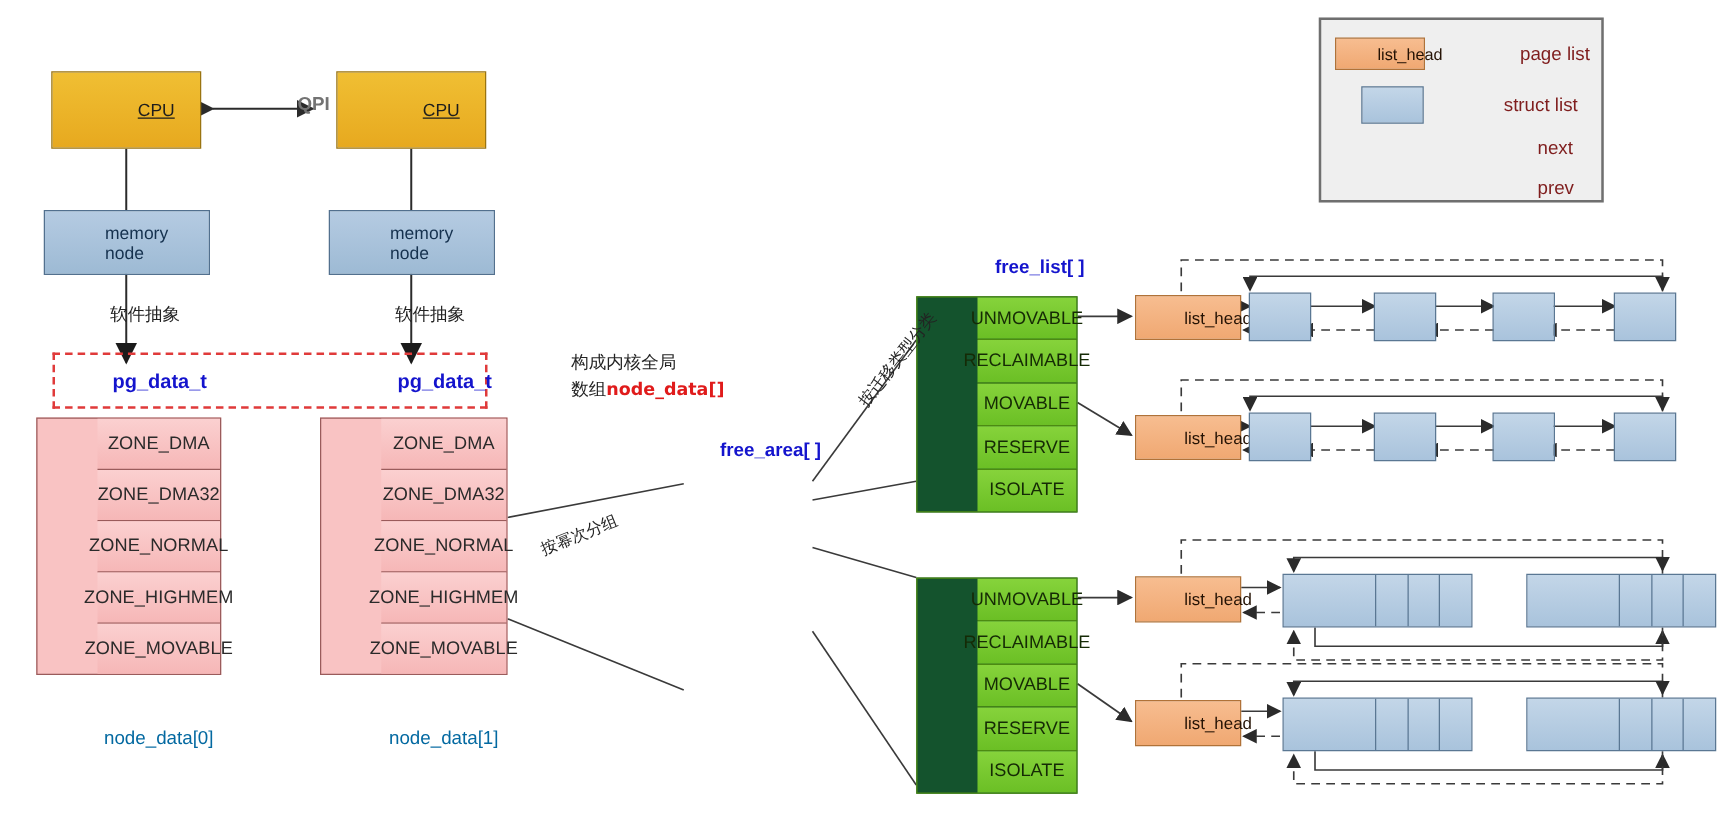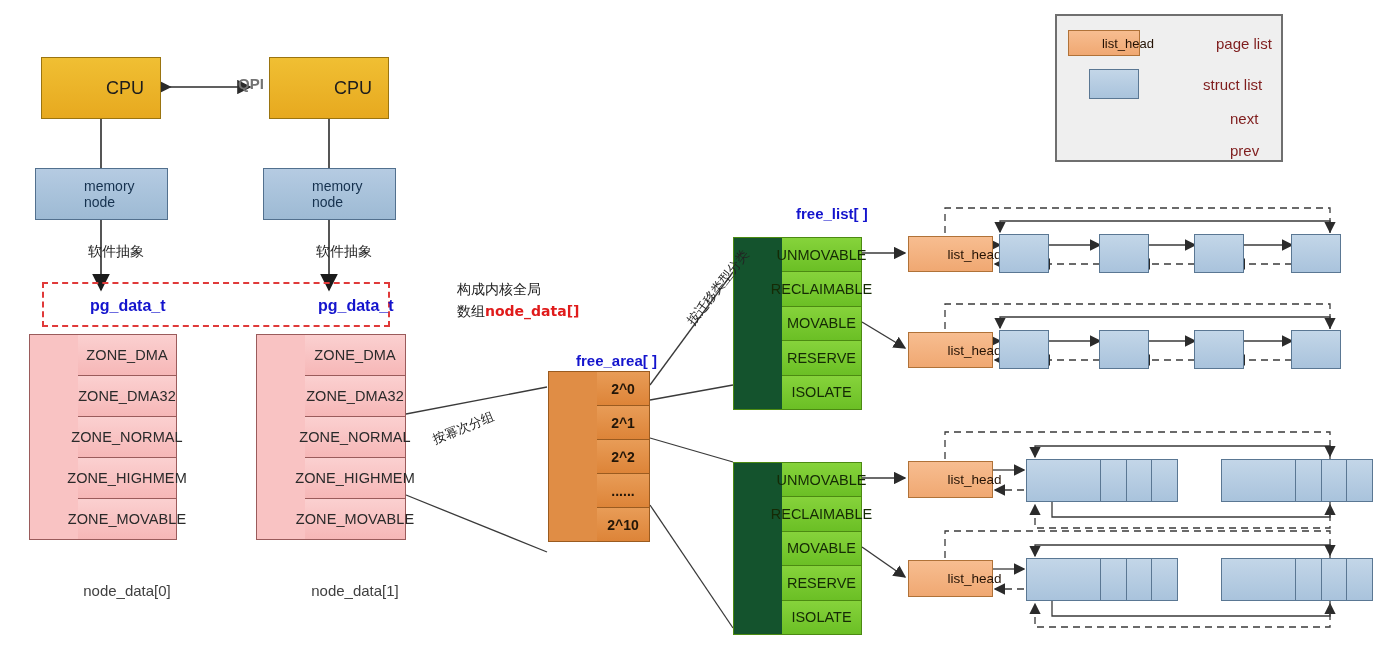--- a/index.html
+++ b/index.html
@@ -16,21 +16,21 @@
     background: #ffffff;
     overflow: hidden;
   }
   .abs { position: absolute; box-sizing: border-box; padding-left: 48px; }
 
   
   .cpu-box {
     background: linear-gradient(180deg,#f0bf33 0%, #e7a91f 100%);
     border: 1px solid #9a7410;
     display: flex; align-items: center; justify-content: center;
-    font-size: 18px; color: #1d1d1d;
+    font-size: 14px; color: #1d1d1d; text-decoration: underline;
   }
   .mem-box {
     background: linear-gradient(180deg,#b5cbe2 0%, #9dbad4 100%);
     border: 1px solid #52708e;
     display: flex; align-items: center; justify-content: center;
     font-size: 14px; color: #15314e;
   }
   .zone-col {
     border: 1px solid #9a5b5b;
     background: #f9c3c3;
@@ -38,21 +38,21 @@
   .zone-cell {
     height: 40px;
     border-bottom: 1px solid #9a5b5b;
     background: linear-gradient(180deg,#fbd0d0 0%, #f6b7b7 100%);
     display: flex; align-items: center; justify-content: center;
     font-size: 14.5px; color: #2a2a2a;
     letter-spacing: .1px;
   }
   .zone-cell:last-child { border-bottom: none; }
   .node-label {
-    font-size: 15px; color: #404040;
+    font-size: 15px; color: #0369a1;
     text-align: center; width: 100%;
   }
   .pgdata-dashed {
     border: 2px dashed #e03a3a;
     background: transparent;
   }
   .pgdata-text {
     font-size: 16px; font-weight: bold; color: #1414cd;
     text-align: left;
   }
@@ -278,27 +278,20 @@
   <div class="abs zone-col" style="left:256px; top:334px; width:150px;">
     <div class="zone-cell">ZONE_DMA</div>
     <div class="zone-cell">ZONE_DMA32</div>
     <div class="zone-cell">ZONE_NORMAL</div>
     <div class="zone-cell">ZONE_HIGHMEM</div>
     <div class="zone-cell">ZONE_MOVABLE</div>
   </div>
   <div class="abs node-label" style="left:256px; top:582px; width:150px;">node_data[1]</div>
 
   <div class="abs struct-title" style="left:528px; top:352px;">free_area[ ]</div>
-  <div class="abs freearea-col" style="left:548px; top:371px; width:102px;">
-    <div class="freearea-cell">2^0</div>
-    <div class="freearea-cell">2^1</div>
-    <div class="freearea-cell">2^2</div>
-    <div class="freearea-cell">......</div>
-    <div class="freearea-cell">2^10</div>
-  </div>
 
   <div class="rot-label" style="left:430px; top:432px; transform: rotate(-22deg);">按幂次分组</div>
 
   <div class="abs struct-title" style="left:748px; top:205px;">free_list[ ]</div>
   <div class="abs freelist-col" style="left:733px; top:237px; width:129px;">
     <div class="freelist-cell">UNMOVABLE</div>
     <div class="freelist-cell">RECLAIMABLE</div>
     <div class="freelist-cell">MOVABLE</div>
     <div class="freelist-cell">RESERVE</div>
     <div class="freelist-cell">ISOLATE</div>

